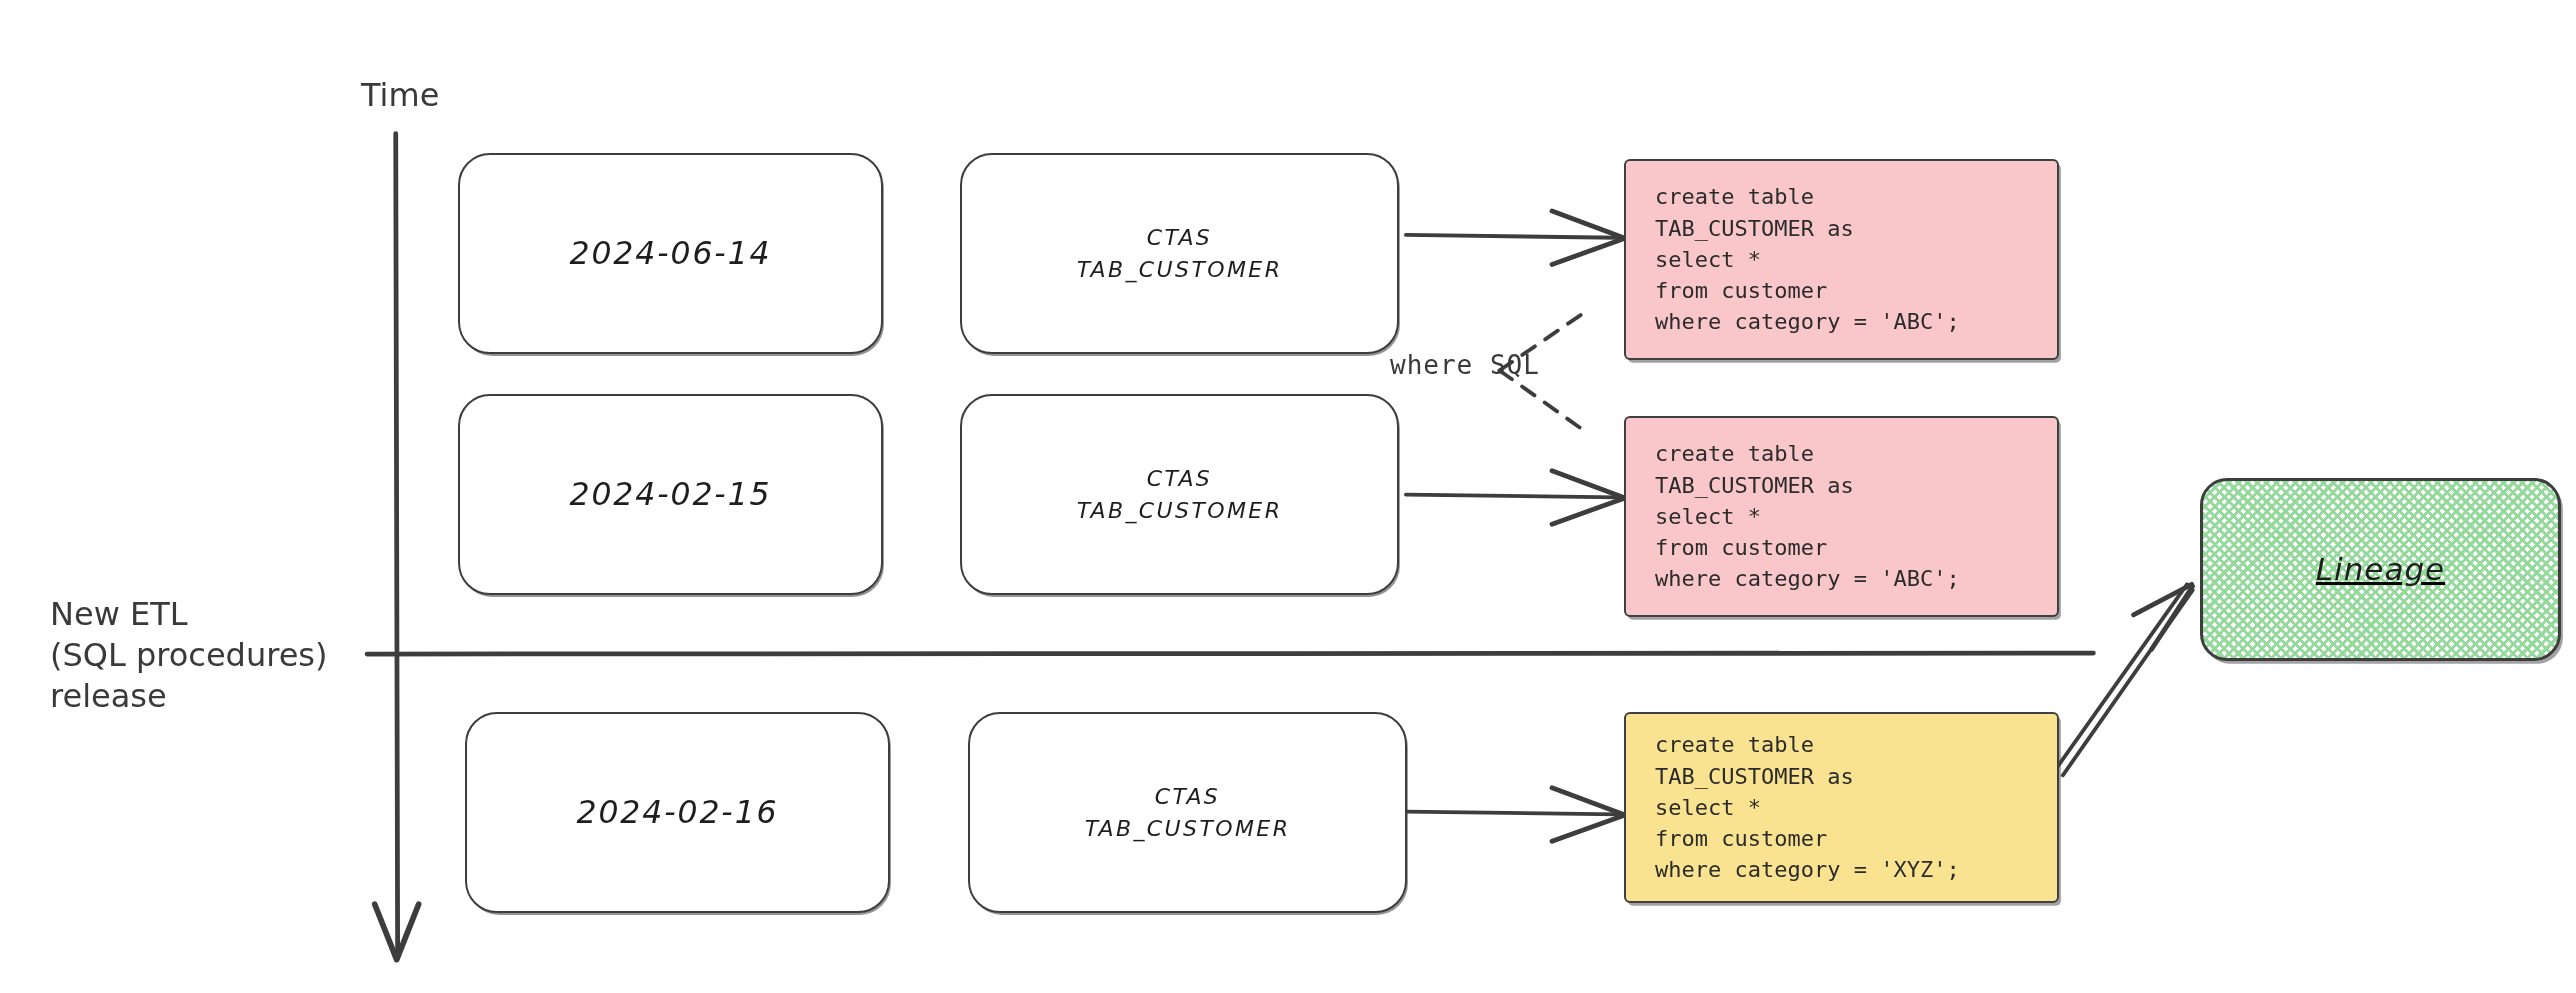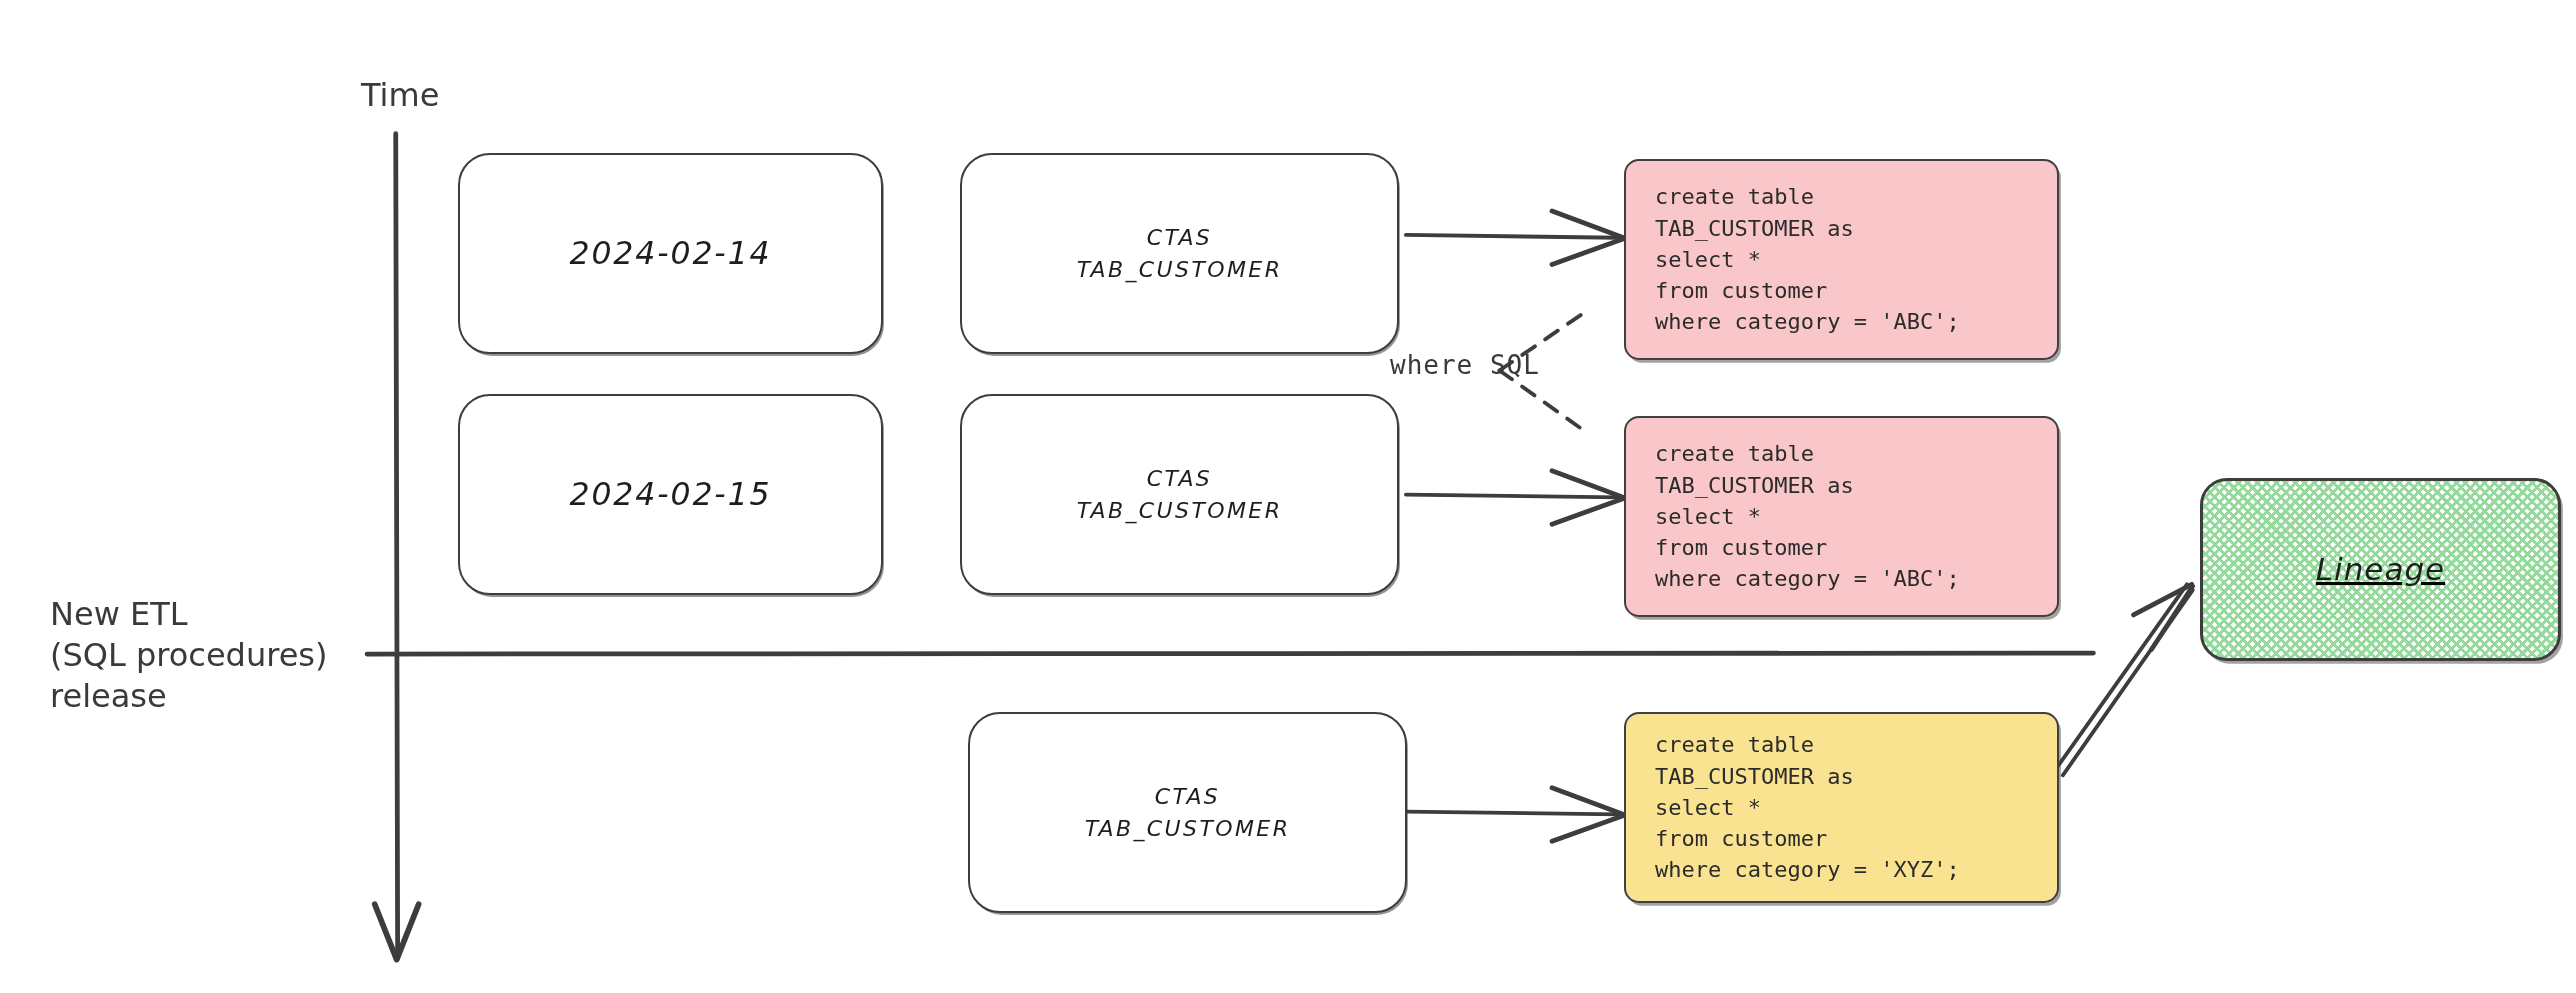--- a/index.html
+++ b/index.html
@@ -43,21 +43,21 @@
     letter-spacing: 1.1px;
     font-style: italic;
     font-weight: 500;
   }
   .date-box .hand-text { font-size: 31.5px; letter-spacing: 1.9px; }
   .ctas-box .hand-text { font-size: 22px; letter-spacing: 2.4px; }
 
   
   .sql-box {
     border: 2.9px solid #3f3f3f;
-    border-radius: 15px;
+    border-radius: 6px;
     box-shadow: 2.9px 3.8px 0 -1px rgba(70,70,70,0.5);
     justify-content: flex-start;
     align-items: center;
     padding: 13.4px 19px 13.4px 29px;
   }
   .sql-box pre {
     margin: 0;
     font-family: "DejaVu Sans Mono", monospace;
     font-size: 22px;
     line-height: 1.42;
@@ -160,21 +160,21 @@
 
   <div class="plain-label" style="left:361px; top:75px;">Time</div>
 
   <div class="plain-label" style="left:50px; top:594px; width:325px;">New ETL
 (SQL procedures)
 release</div>
 
   <div class="mono-label" style="left:1390px; top:350px;">where SQL</div>
 
   <div class="node sketch-box date-box" style="left:458px; top:153px; width:425px; height:201px;">
-    <div class="hand-text">2024-02-14</div>
+    <div class="hand-text">2024-06-14</div>
   </div>
 
   <div class="node sketch-box ctas-box" style="left:960px; top:153px; width:439px; height:201px;">
     <div class="hand-text">
       <div>CTAS</div>
       <div>TAB_CUSTOMER</div>
     </div>
   </div>
 
   <div class="node sql-box sql-pink" style="left:1624px; top:159px; width:435px; height:201px;">
@@ -197,20 +197,23 @@
   </div>
 
   <div class="node sql-box sql-pink" style="left:1624px; top:416px; width:435px; height:201px;">
     <pre>create table
 TAB_CUSTOMER as
 select *
 from customer
 where category = 'ABC';</pre>
   </div>
 
+  <div class="node sketch-box date-box" style="left:465px; top:712px; width:425px; height:201px;">
+    <div class="hand-text">2024-02-16</div>
+  </div>
 
   <div class="node sketch-box ctas-box" style="left:968px; top:712px; width:439px; height:201px;">
     <div class="hand-text">
       <div>CTAS</div>
       <div>TAB_CUSTOMER</div>
     </div>
   </div>
 
   <div class="node sql-box sql-yellow" style="left:1624px; top:712px; width:435px; height:191px;">
     <pre>create table

